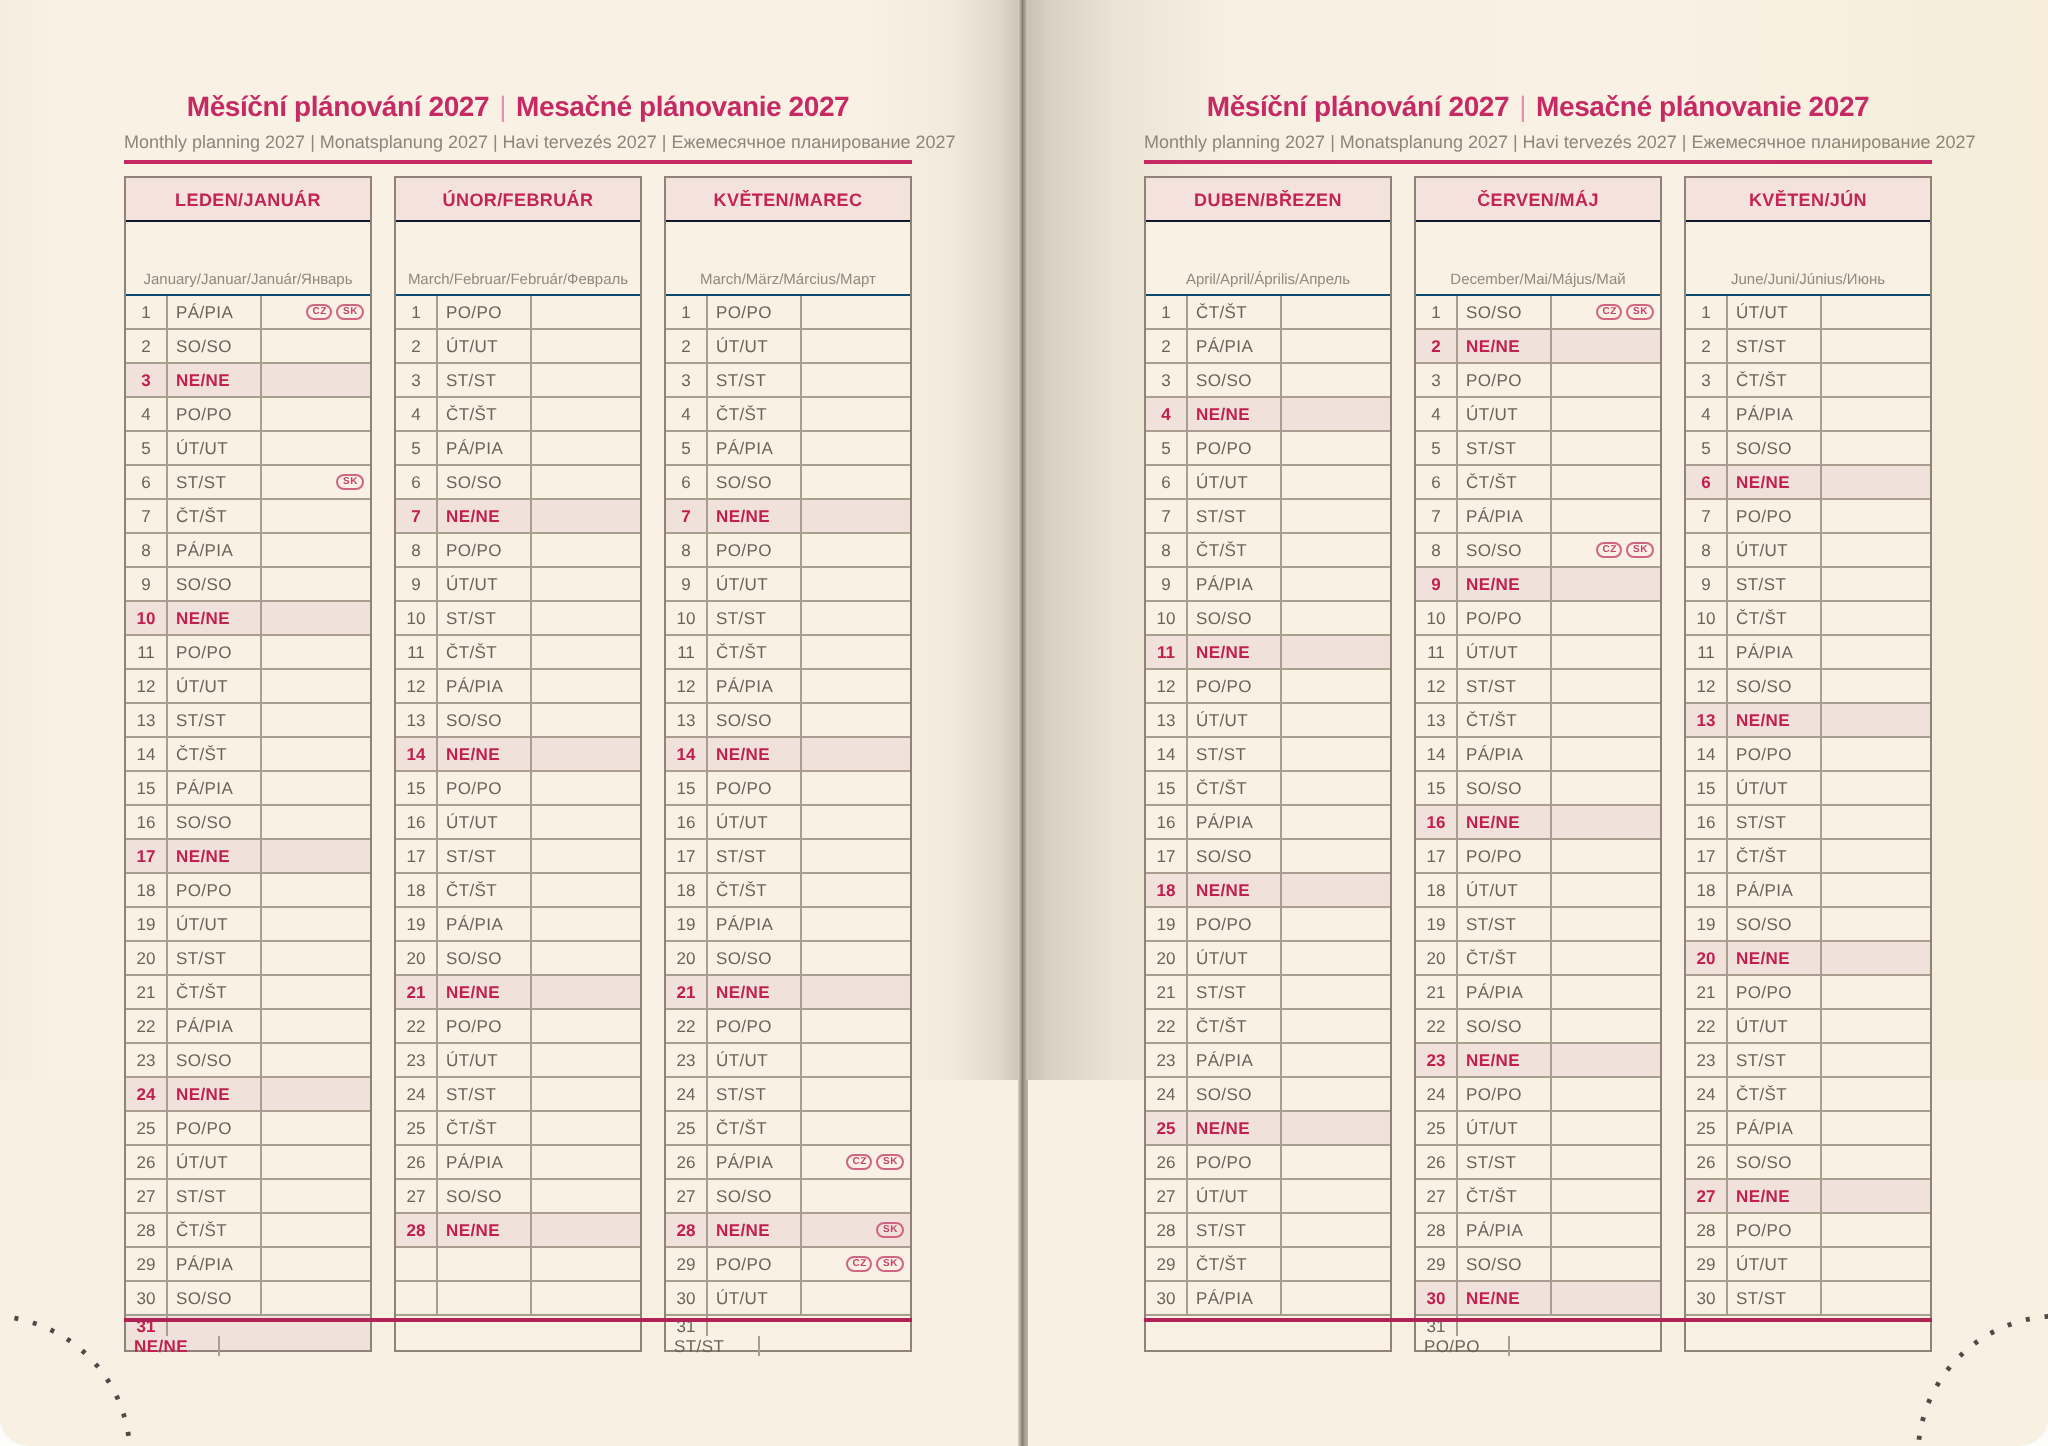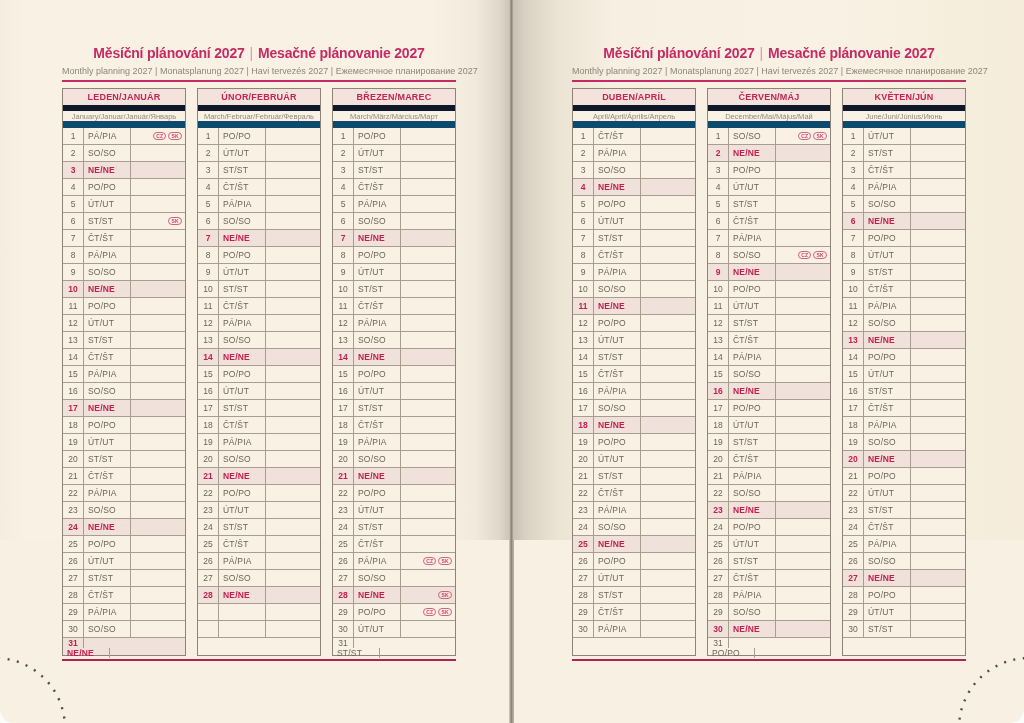--- a/index.html
+++ b/index.html
@@ -21,24 +21,24 @@
     font-size:9px; color:#8f8578; white-space:nowrap; }
   .content { position:absolute; top:0; width:394px; height:723px; }
   .left-page  .content { left:62px; }
   .right-page .content { left:59px; }
   .toprule    { position:absolute; top:80px;  left:0; width:394px; height:2px; background:#c62a64; }
   .bottomrule { position:absolute; top:659px; left:0; width:394px; height:2px; background:#b02455; }
 
   .tables { position:absolute; top:88px; left:0; width:394px; display:flex; justify-content:space-between; }
   .month { width:124px; border:1px solid #8f8276; background:#f9f1e4; }
   .mhead { height:22px; display:flex; align-items:center; justify-content:center;
-    background:#f3e3dc; border-bottom:6px solid #0f172a;
+    background:#f3e3dc; border-bottom:1px solid #0f172a;
     font-size:9px; font-weight:bold; color:#c42455; letter-spacing:0.2px; }
   .msub { height:17px; display:flex; align-items:center; justify-content:center;
-    border-bottom:7px solid #0c4a6e; font-size:7.5px; color:#93887a; }
+    border-bottom:1px solid #0c4a6e; font-size:7.5px; color:#93887a;margin-top:20px; }
   .drow { height:17px; display:flex; border-bottom:1px solid #a89e90; }
   .month .drow:last-child { border-bottom:none;flex-direction:column; }
   .dnum { width:21px; display:flex; align-items:center; justify-content:center;
     border-right:1px solid #a89e90; font-size:8.5px; color:#6b635a; }
   .dday { width:47px; display:flex; align-items:center; padding-left:4px;
     border-right:1px solid #a89e90; font-size:8.5px; color:#6b635a; letter-spacing:0.2px; }
   .dnotes { flex:1; display:flex; align-items:center; justify-content:flex-end;
     padding-right:3px; gap:2px; }
   .sunday { background:#f0e1da; }
   .sunday .dnum, .sunday .dday { color:#c21f4e; font-weight:bold; }
@@ -378,21 +378,21 @@
               <div class="dday"></div>
               <div class="dnotes"></div>
             </div>
             <div class="drow">
               <div class="dnum"></div>
               <div class="dday"></div>
               <div class="dnotes"></div>
             </div>
           </div>
         <div class="month">
-            <div class="mhead">BŘEZEN/MAREC</div>
+            <div class="mhead">KVĚTEN/MAREC</div>
             <div class="msub">March/März/Március/Март</div>
             <div class="drow">
               <div class="dnum">1</div>
               <div class="dday">PO/PO</div>
               <div class="dnotes"></div>
             </div>
             <div class="drow">
               <div class="dnum">2</div>
               <div class="dday">ÚT/UT</div>
               <div class="dnotes"></div>
@@ -558,21 +558,21 @@
 
   <div class="binding"></div>
 
   <div class="page right-page">
     <div class="content">
       <div class="ptitle"><span>Měsíční plánování 2027</span><span class="sep">|</span><span>Mesačné plánovanie 2027</span></div>
       <div class="psub">Monthly planning 2027 | Monatsplanung 2027 | Havi tervezés 2027 | Ежемесячное планирование 2027</div>
       <div class="toprule"></div>
       <div class="tables">
         <div class="month">
-            <div class="mhead">DUBEN/APRÍL</div>
+            <div class="mhead">DUBEN/BŘEZEN</div>
             <div class="msub">April/April/Április/Апрель</div>
             <div class="drow">
               <div class="dnum">1</div>
               <div class="dday">ČT/ŠT</div>
               <div class="dnotes"></div>
             </div>
             <div class="drow">
               <div class="dnum">2</div>
               <div class="dday">PÁ/PIA</div>
               <div class="dnotes"></div>

